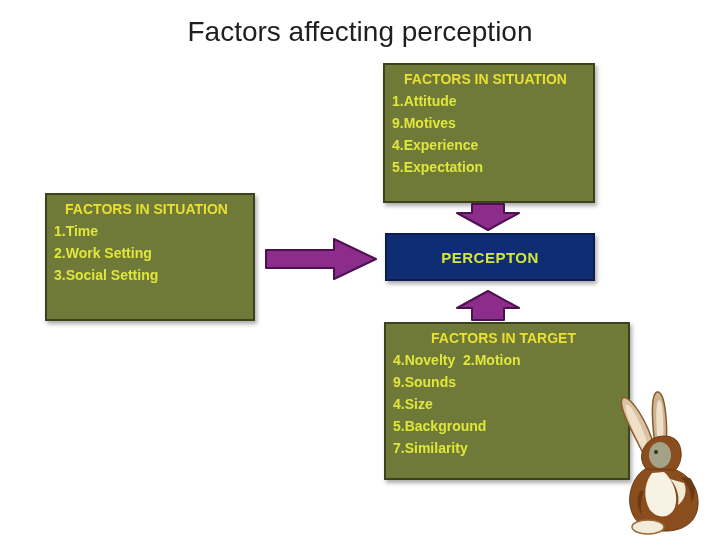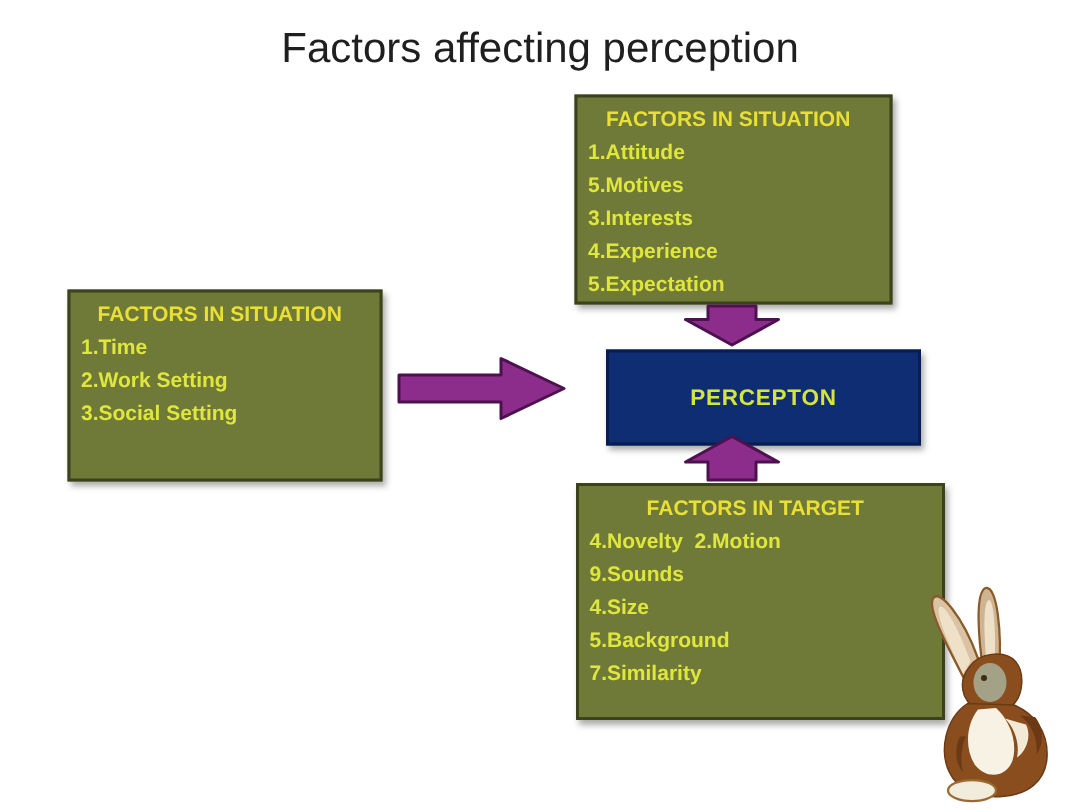--- a/index.html
+++ b/index.html
@@ -40,21 +40,21 @@
     font-weight:bold;
     color:var(--box-item-yellow,#dfe63c);
     line-height:22px;
     white-space:pre-wrap;
   }
   .box-top{left:383px;top:63px;width:212px;height:140px;}
   .box-left{left:45px;top:193px;width:210px;height:128px;}
   .box-bottom{left:384px;top:322px;width:246px;height:158px;}
   .percepton{
     position:absolute;
-    left:404px;top:233px;width:210px;height:64px;
+    left:385px;top:233px;width:210px;height:48px;
     background:var(--percepton-blue,#0e2d72);
     border:2px solid var(--percepton-border,#081e4e);
     box-shadow:2px 3px 4px rgba(70,70,70,0.45);
     box-sizing:border-box;
     display:flex;align-items:center;justify-content:center;
   }
   .percepton-label{
     font-size:15px;
     font-weight:bold;
     letter-spacing:0.5px;
@@ -70,22 +70,21 @@
 <body>
 
 <div class="slide">
 
   <div class="title">Factors affecting perception</div>
 
   <div class="factor-box box-top">
     <div class="box-header">FACTORS IN SITUATION</div>
     <div class="box-items">
         <div class="box-item">1.Attitude</div>
-        <div class="box-item">5.Motives</div>
-        <div class="box-item">3.Interests</div>
+        <div class="box-item">9.Motives</div>
         <div class="box-item">4.Experience</div>
         <div class="box-item">5.Expectation</div>
       </div>
   </div>
 
   <div class="factor-box box-left">
     <div class="box-header">FACTORS IN SITUATION</div>
     <div class="box-items">
         <div class="box-item">1.Time</div>
         <div class="box-item">2.Work Setting</div>

